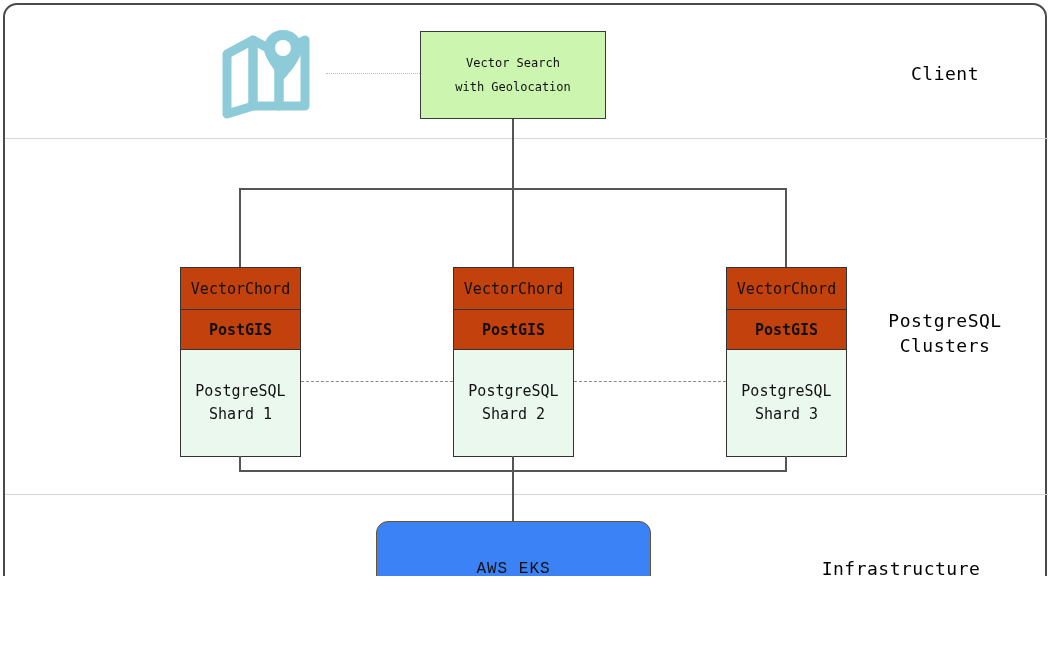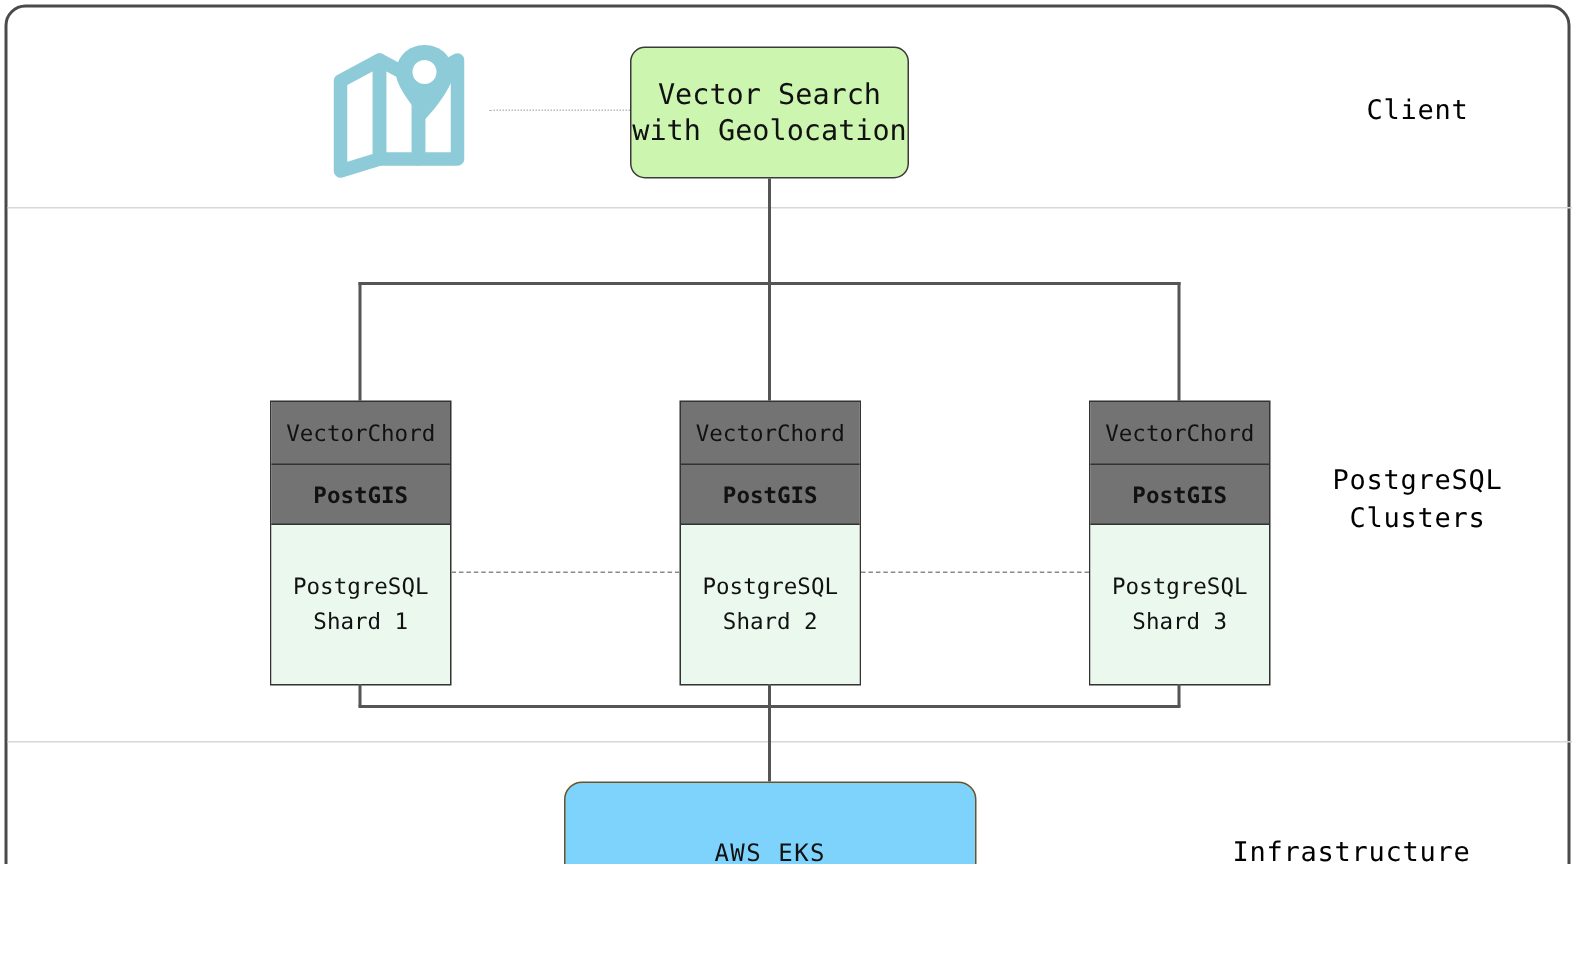--- a/index.html
+++ b/index.html
@@ -70,63 +70,64 @@
   }
   
   .node-vector {
     position: absolute;
     left: 420px;
     top: 31px;
     width: 186px;
     height: 88px;
     background: #ccf5b0;
     border: 1.5px solid #3a3a3a;
-    border-radius: 10px;
-    box-sizing: border-box;
-    display: flex;
-    align-items: center;
-    justify-content: center;
-    text-align: center;
-    font-size: 19px;
+    border-radius: 0;
+    box-sizing: border-box;
+    display: flex;
+    align-items: center;
+    justify-content: center;
+    text-align: center;
+    font-size: 12px;
     color: #111111;
     line-height: 24px;
     white-space: pre-line;
   }
   
   .node-eks {
     position: absolute;
     left: 376px;
     top: 521px;
     width: 275px;
     height: 95px;
-    background: #7dd3fc;
+    background: #3b82f6;
     border: 1.5px solid #6b5526;
     border-radius: 12px;
     box-sizing: border-box;
     display: flex;
     align-items: center;
     justify-content: center;
     text-align: center;
     font-size: 16px;
     color: #111111;
     letter-spacing: 1px;
+    font-family: Liberation Mono, monospace;
   }
   
   .cluster {
     position: absolute;
     width: 121px;
     height: 190px;
     border: 1.5px solid #333333;
     box-sizing: border-box;
     background: #eaf8ed;
     display: flex;
     flex-direction: column;
   }
   .cluster-band {
-    background: #737373;
+    background: #c2410c;
     border-bottom: 1.5px solid #333333;
     display: flex;
     align-items: center;
     justify-content: center;
     font-size: 15px;
     color: #111111;
     box-sizing: border-box;
   }
   .band-vectorchord { height: 42px; }
   .band-postgis { height: 40px; font-weight: bold; }

